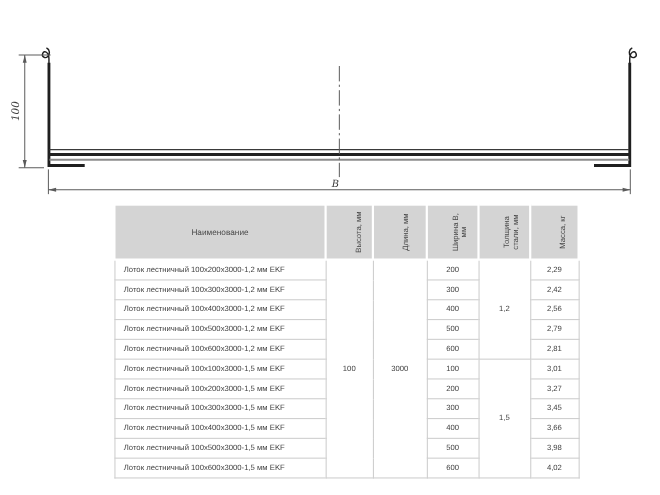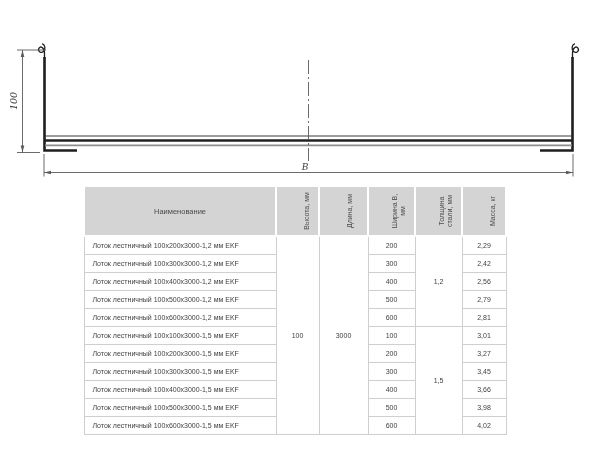--- a/index.html
+++ b/index.html
@@ -2,21 +2,21 @@
 <html><head>
 <meta charset="utf-8">
 <style>
   html,body{margin:0;padding:0;background:#fff;}
   .page{position:relative;width:600px;height:450px;background:#ffffff;overflow:hidden;
         font-family:"Liberation Sans",sans-serif;}
   .drawing{position:absolute;left:0;top:0;}
   .dim-label{font-family:"DejaVu Serif",serif;font-style:italic;fill:#3a3a3a;}
 
   
-  table.spec{position:absolute;left:83px;top:185px;width:422px;border-collapse:collapse;
+  table.spec{position:absolute;left:103px;top:185px;width:422px;border-collapse:collapse;
              table-layout:fixed;font-size:7px;color:#3f3f3f;}
   table.spec th{background:#d4d4d4;border:2px solid #ffffff;font-weight:normal;
                 color:#4a4a4a;height:48px;padding:0;vertical-align:middle;}
   table.spec td{border:1px solid #cfcfcf;height:17px;padding:0;text-align:center;
                 background:#ffffff;vertical-align:middle;}
   table.spec td.name{text-align:left;padding-left:8px;}
   .rot{transform:rotate(-90deg);white-space:pre-line;text-align:center;line-height:8px;
        width:60px;margin-left:auto;margin-right:auto;}
   th.name-h{font-size:7.5px;}
 </style>

